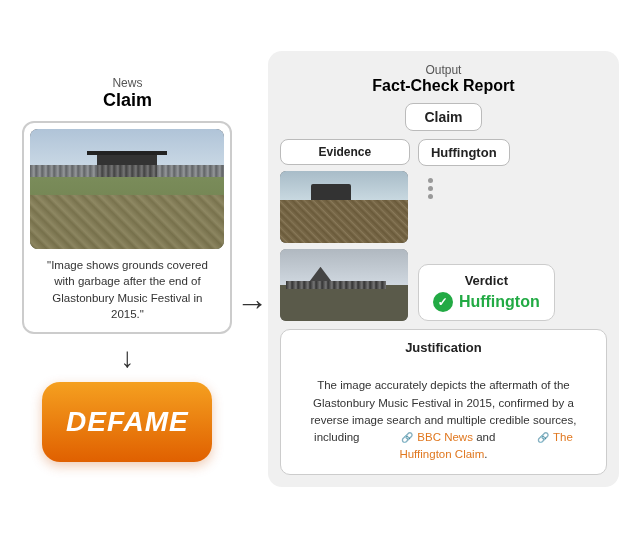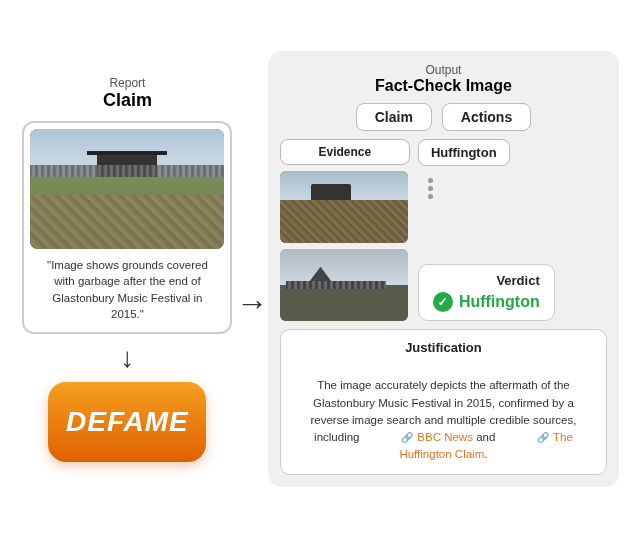--- a/index.html
+++ b/index.html
@@ -115,21 +115,21 @@
       line-height: 1.4;
     }
 
     .arrow-down {
       font-size: 28px;
       color: #333;
       line-height: 1;
     }
 
     .defame-btn {
-      width: 158px;
+      width: 170px;
       height: 80px;
       border-radius: 18px;
       background: linear-gradient(to bottom, #f5a020, #e06000);
       display: flex;
       align-items: center;
       justify-content: center;
       color: #fff;
       font-size: 28px;
       font-weight: 900;
       font-style: italic;
@@ -296,21 +296,21 @@
       border-radius: 10px;
       padding: 8px 14px;
       align-self: flex-start;
       margin-top: auto;
     }
     .verdict-title {
       font-size: 13px;
       font-weight: bold;
       color: #222;
       margin-bottom: 4px;
-      text-align: right;
+      text-align: center;
     }
     .verdict-value {
       display: flex;
       align-items: center;
       gap: 6px;
       font-size: 16px;
       font-weight: bold;
       color: #22aa44;
     }
     .check-icon {
@@ -352,21 +352,21 @@
       color: #e07820;
     }
   </style>
 </head>
 <body>
 
 <div class="container">
 
   <div class="left-panel">
     <div class="input-label">
-      <span>Report</span>
+      <span>News</span>
       <strong>Claim</strong>
     </div>
 
     <div class="claim-box">
       <div class="claim-image">
         <div class="sky"></div>
         <div class="stage"></div>
         <div class="stage-top"></div>
         <div class="crowd"></div>
         <div class="field"></div>
@@ -383,26 +383,25 @@
   </div>
 
   <div class="arrow-right-container">
     <div class="arrow-right">→</div>
   </div>
 
   <div class="right-panel">
 
     <div class="output-label">
       <span>Output</span>
-      <strong>Fact-Check Image</strong>
+      <strong>Fact-Check Report</strong>
     </div>
 
     <div class="tags-row">
       <div class="tag">Claim</div>
-      <div class="tag">Actions</div>
     </div>
 
     <div class="content-row">
 
       <div class="evidence-col">
         <div class="evidence-label-box">Evidence</div>
         <div class="evidence-img">
           <div class="ev-sky"></div>
           <div class="ev-stage"></div>
           <div class="ev-ground"></div>

